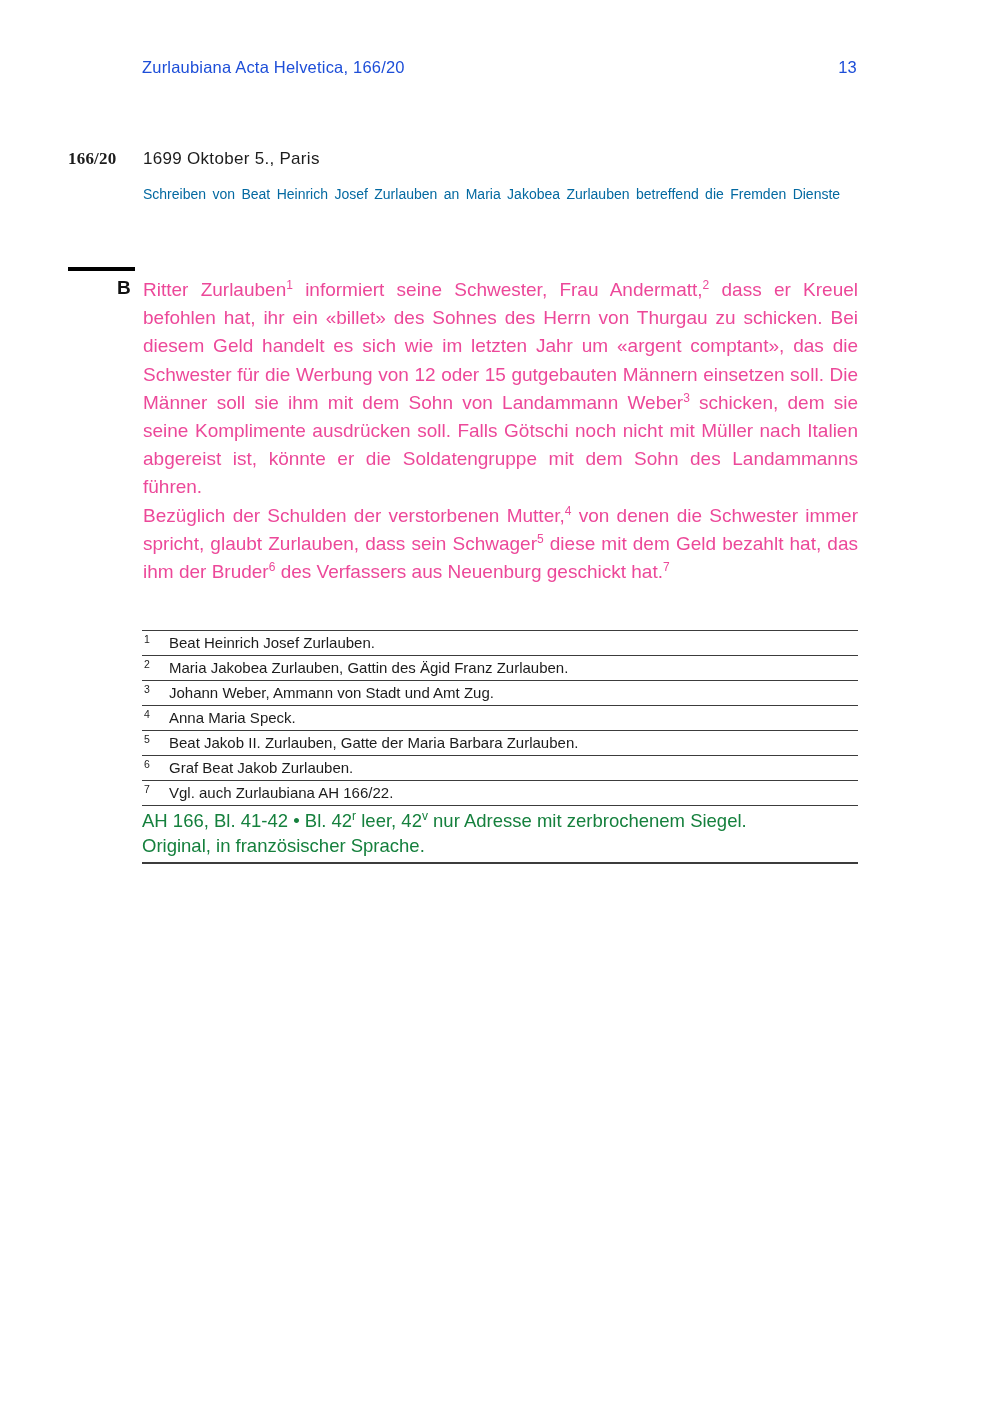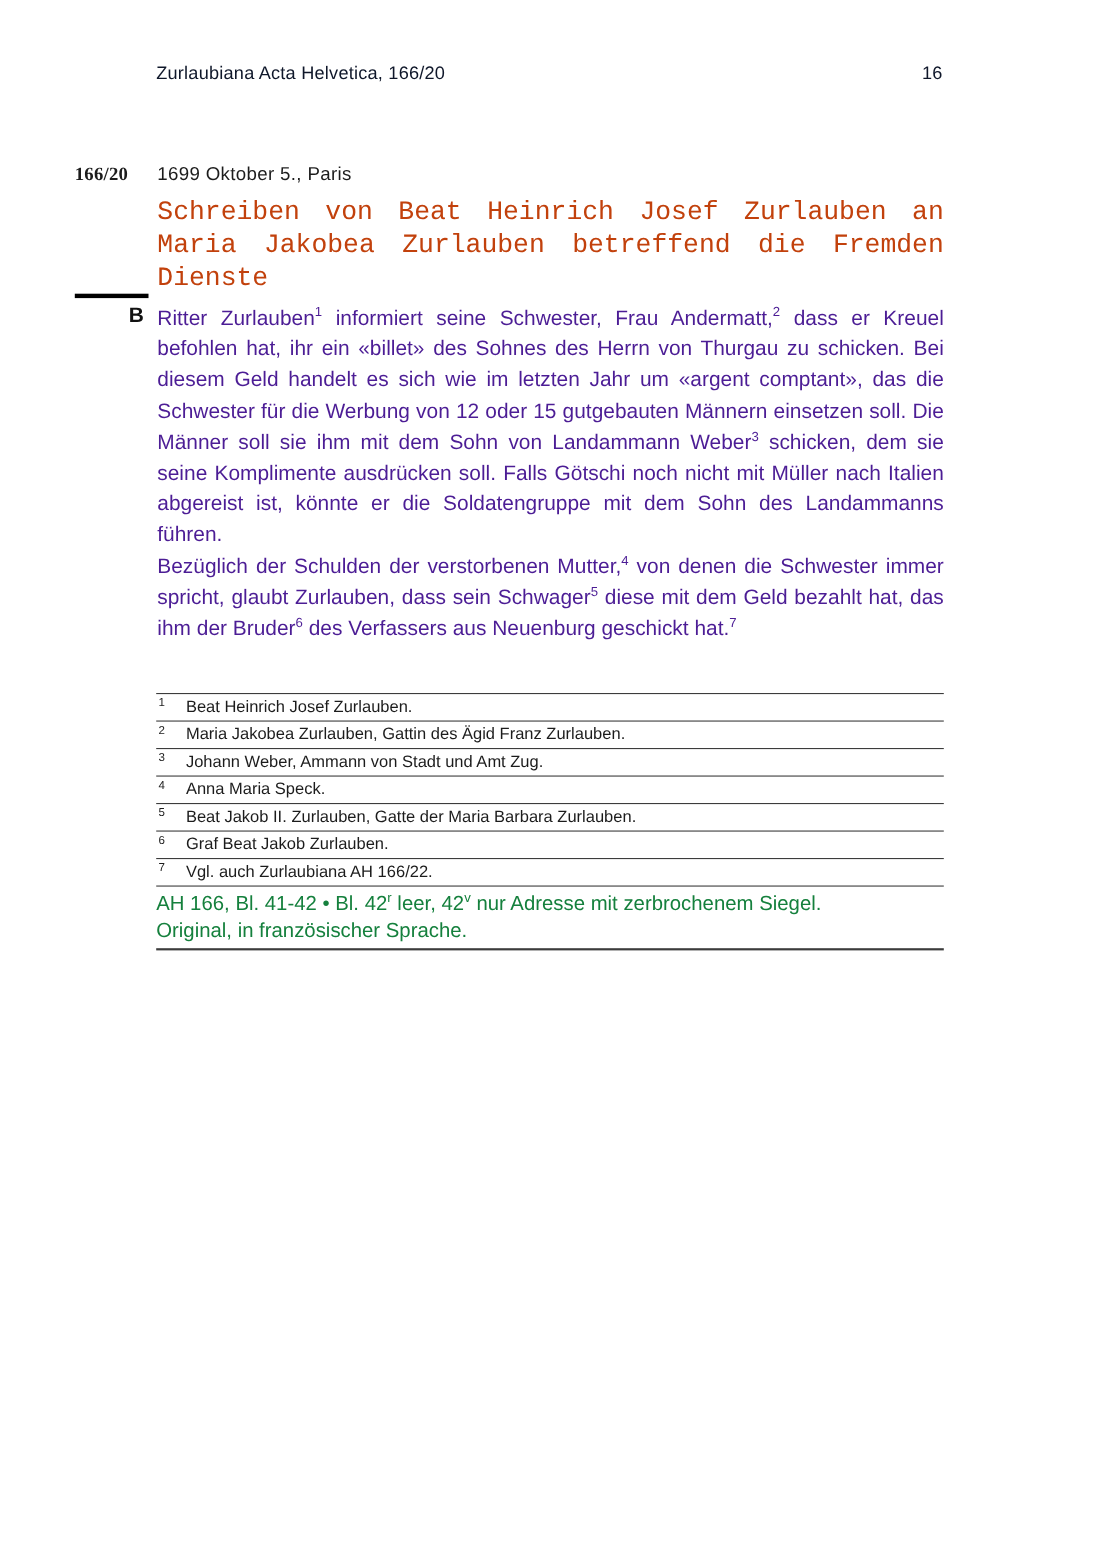--- a/index.html
+++ b/index.html
@@ -24,21 +24,21 @@
   
   .running-header {
     position: absolute;
     top: 58px;
     left: 142px;
     right: 143px;
     display: flex;
     justify-content: space-between;
     font-size: 16.5px;
     letter-spacing: 0.2px;
-    color: #0f172a;
+    color: #1d4ed8;
   }
 
   
   .entry-head {
     position: absolute;
     top: 149px;
     left: 68px;
     right: 143px;
     display: flex;
     font-size: 17px;
@@ -53,26 +53,25 @@
   .entry-dateline {
     letter-spacing: 0.3px;
   }
 
   
   .entry-title {
     position: absolute;
     top: 179px;
     left: 143px;
     width: 715px;
-    font-size: 24px;
+    font-size: 14px;
     line-height: 30px;
     text-align: justify;
     word-spacing: 0.18em;
-    color: #c2410c;
-    font-family: Liberation Mono, monospace;
+    color: #0369a1;
   }
 
   
   .rule-thick {
     position: absolute;
     top: 267px;
     left: 68px;
     width: 67px;
     height: 4px;
     background: #000000;
@@ -88,21 +87,21 @@
 
   
   .regest {
     position: absolute;
     top: 276px;
     left: 143px;
     width: 715px;
     font-size: 19px;
     line-height: 28.2px;
     text-align: justify;
-    color: #4c1d95;
+    color: #ec4899;
   }
   .regest p {
     margin: 0;
   }
   .regest sup, .source sup {
     font-size: 12px;
     line-height: 0;
     vertical-align: super;
     letter-spacing: 0;
   }
@@ -154,21 +153,21 @@
     margin: 0;
   }
 </style>
 </head>
 <body>
 
 <div class="page">
 
   <div class="running-header">
     <span>Zurlaubiana Acta Helvetica, 166/20</span>
-    <span>16</span>
+    <span>13</span>
   </div>
 
   <div class="entry-head">
     <span class="entry-number">166/20</span>
     <span class="entry-dateline">1699 Oktober 5., Paris</span>
   </div>
 
   <div class="entry-title">Schreiben von Beat Heinrich Josef Zurlauben an Maria Jakobea Zurlauben betreffend die Fremden Dienste</div>
 
   <div class="rule-thick"></div>

